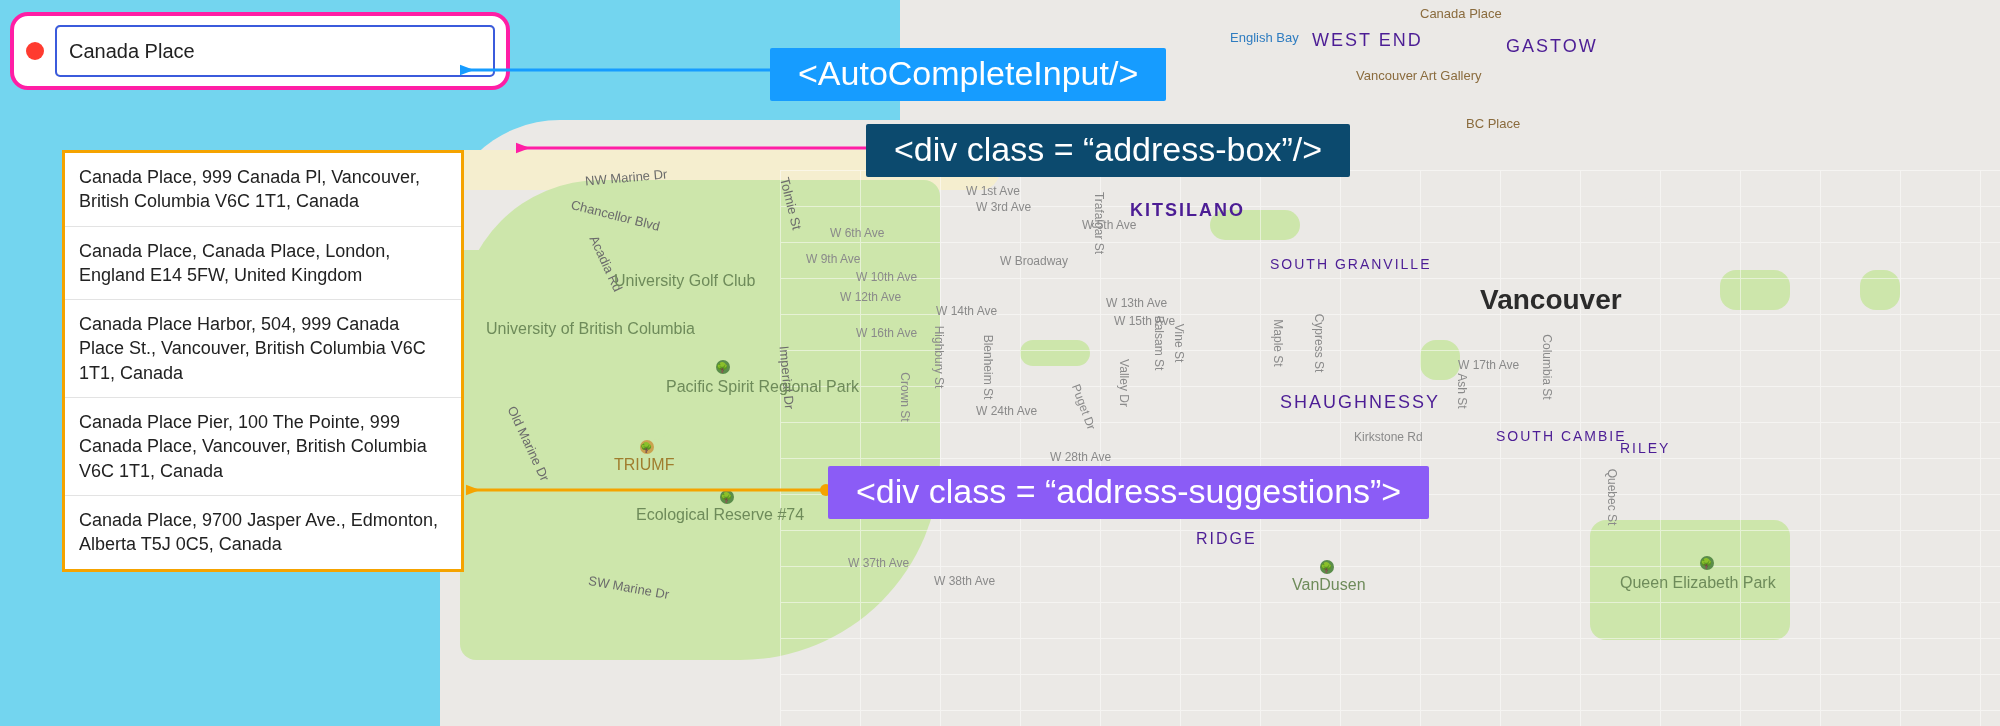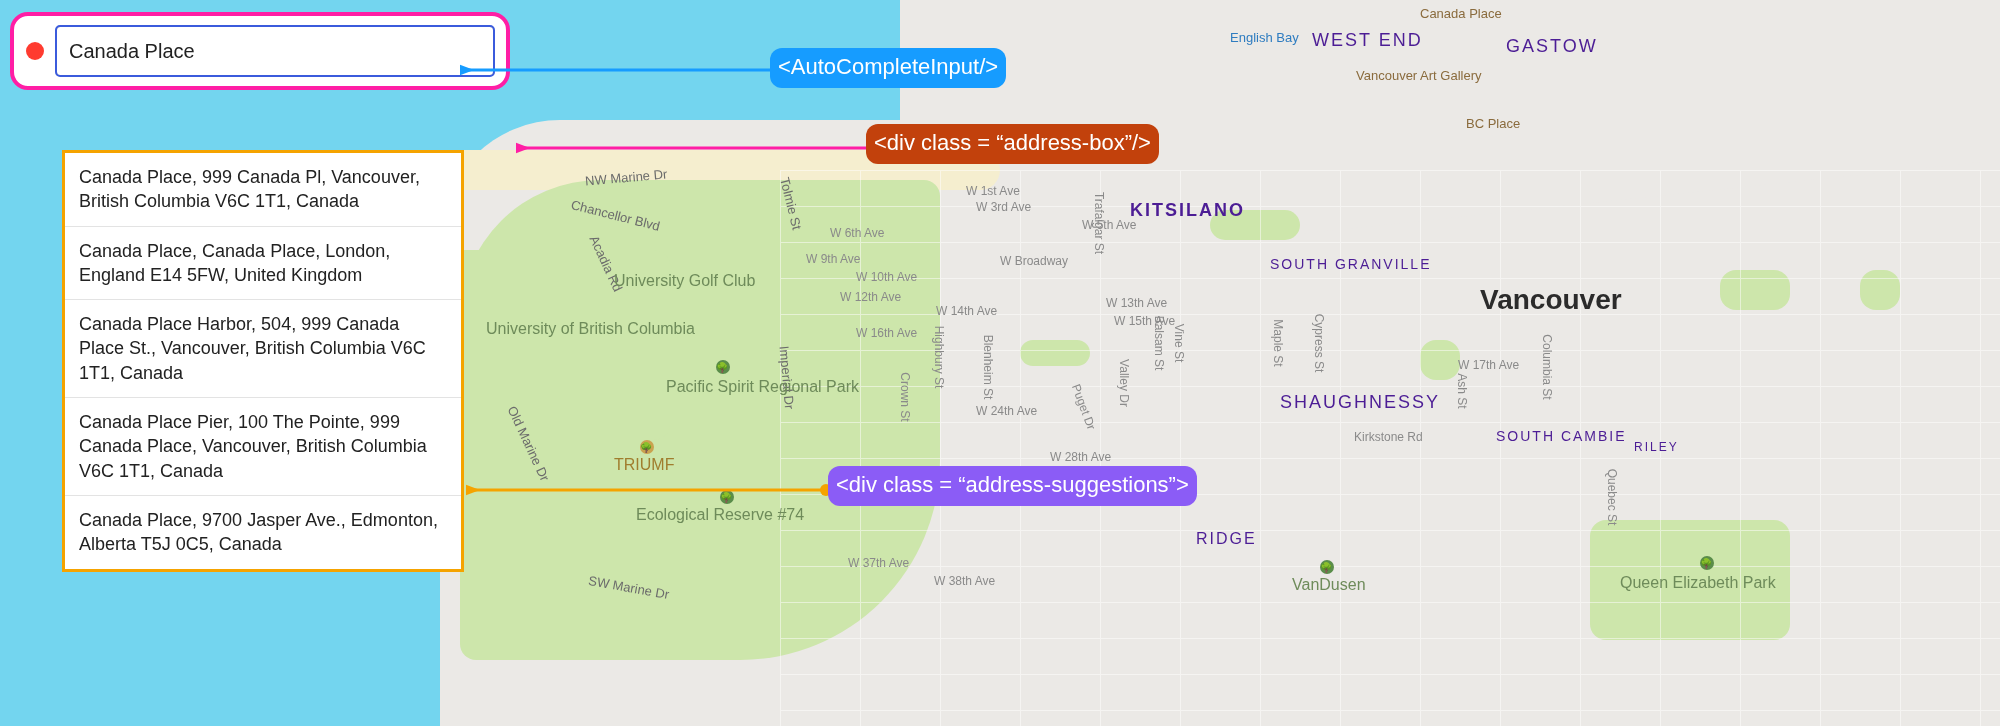--- a/index.html
+++ b/index.html
@@ -141,29 +141,29 @@
     line-height: 1.35;
     color: #222;
     border-top: 1px solid #e3e3e3;
     cursor: pointer;
   }
   .suggestion:first-child { border-top: none; }
 
   
   .callout {
     position:absolute;
-    padding: 6px 8px 8px;
-    font-size: 22px;
+    padding: 6px 28px 8px;
+    font-size: 34px;
     color:#fff;
-    border-radius: 12px;
+    border-radius: 2px;
     white-space: nowrap;
     font-weight: 500;
   }
   .callout.blue   { background:#169cff; }
-  .callout.pink   { background:#c2410c; }
+  .callout.pink   { background:#0c4a6e; }
   .callout.orange { background:#8b5cf6;text-align:center; }
 
   svg.arrow { position:absolute; pointer-events:none; }
 </style>
 </head>
 <body>
 
 <div class="map">
   <div class="water"></div>
   <div class="land main"></div>
@@ -183,21 +183,21 @@
 
   <span class="map-label big-city" style="left:1480px; top:284px;">Vancouver</span>
 
   <span class="map-label district" style="left:1130px; top:200px;font-weight:bold;">KITSILANO</span>
   <span class="map-label district" style="left:1312px; top:30px;">WEST END</span>
   <span class="map-label district" style="left:1280px; top:392px;">SHAUGHNESSY</span>
   <span class="map-label district" style="left:1270px; top:256px; font-size:14px;">SOUTH GRANVILLE</span>
   <span class="map-label district" style="left:1496px; top:428px; font-size:14px;">SOUTH CAMBIE</span>
   <span class="map-label district" style="left:1196px; top:530px; font-size:16px;">RIDGE</span>
   <span class="map-label district" style="left:1546px; top:436px; font-size:14px; opacity:0;">RILEY</span>
-  <span class="map-label district" style="left:1620px; top:440px; font-size:12px;margin-left:14px;">RILEY</span>
+  <span class="map-label district" style="left:1620px; top:440px; font-size:14px;">RILEY</span>
   <span class="map-label district" style="left:1506px; top:36px;">GASTOW</span>
 
   <span class="map-label small" style="left:585px; top:170px; transform:rotate(-5deg);">NW Marine Dr</span>
   <span class="map-label small" style="left:588px; top:580px; transform:rotate(10deg);">SW Marine Dr</span>
   <span class="map-label small" style="left:488px; top:436px; transform:rotate(65deg);">Old Marine Dr</span>
   <span class="map-label small" style="left:570px; top:208px; transform:rotate(14deg);">Chancellor Blvd</span>
   <span class="map-label small" style="left:576px; top:256px; transform:rotate(65deg);">Acadia Rd</span>
   <span class="map-label small" style="left:755px; top:370px; transform:rotate(85deg);">Imperial Dr</span>
   <span class="map-label small" style="left:764px; top:196px; transform:rotate(76deg);">Tolmie St</span>
 

